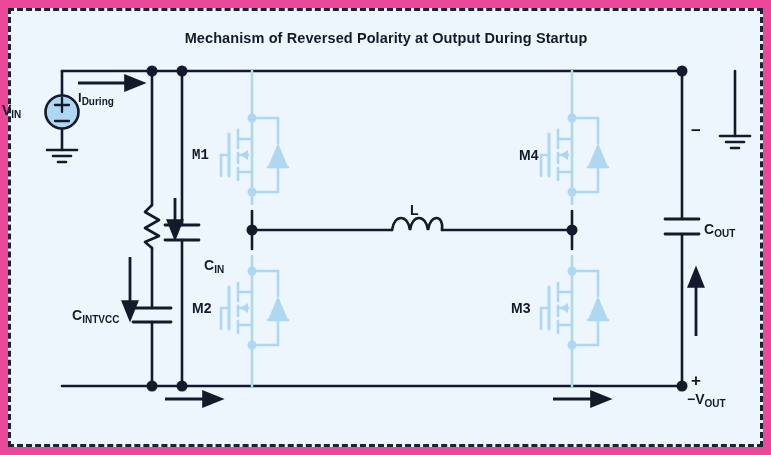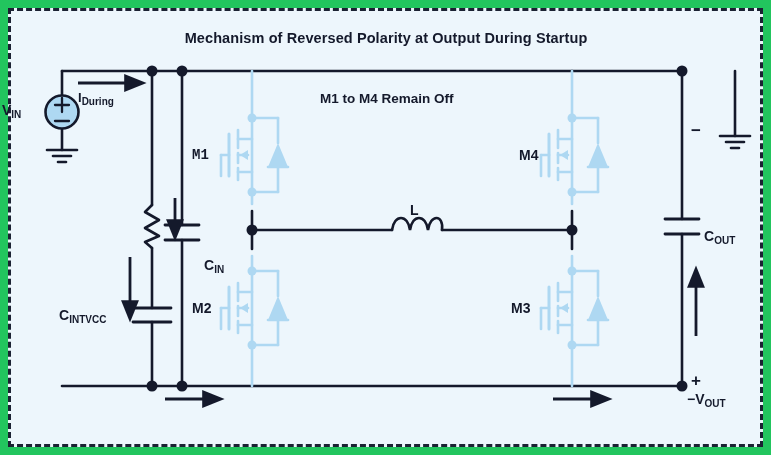--- a/index.html
+++ b/index.html
@@ -1,17 +1,17 @@
 <!DOCTYPE html>
 <html><head>
 <meta charset="utf-8">
 <style>
   html,body{margin:0;padding:0;background:#ffffff;}
   body{width:771px;height:455px;font-family:"Liberation Sans",sans-serif;}
-  #root{position:relative;width:771px;height:455px;overflow:hidden;background:#22c55e;}
+  #root{position:relative;width:771px;height:455px;overflow:hidden;background:#ec4899;}
   #frame{position:absolute;left:8px;top:8px;width:755px;height:439px;
          background:#edf6fc;border:3px dashed #1b2233;box-sizing:border-box;}
   svg#sch{position:absolute;left:0;top:0;width:771px;height:455px;}
   .lbl{position:absolute;color:#14192b;font-weight:bold;white-space:nowrap;
        font-family:"Liberation Sans",sans-serif;line-height:1;}
   .title{font-size:14.5px;letter-spacing:.1px;}
   .subtitle{font-size:13.5px;}
   .mlabel{font-size:14px;}
   .complabel{font-size:14px;}
   .sub{font-size:10px;vertical-align:baseline;position:relative;top:2.5px;}
@@ -212,46 +212,45 @@
       <path d="M175,198 L175,222"></path>
       <path d="M130,257 L130,303"></path>
       <path d="M165,399 L205,399"></path>
       <path d="M553,399 L593,399"></path>
       <path d="M696,336 L696,285"></path>
     </g>
   </svg>
 
   <div class="lbl title" style="left:160px;top:31px;width:452px;text-align:center;">Mechanism of Reversed Polarity at Output During Startup</div>
 
-  <div class="lbl subtitle" style="left:320px;top:92px;">M1 to M4 Remain Off</div>
 
   <div class="lbl complabel" style="left:2px;top:103px;">
     <span>V</span><span class="sub">IN</span>
   </div>
 
   <div class="lbl ilabel" style="left:78px;top:91px;">
     <span>I</span><span class="sub">During</span>
   </div>
 
   <div class="lbl mlabel" style="left:192px;top:148px;font-family:Liberation Mono, monospace;">M1</div>
   <div class="lbl mlabel" style="left:192px;top:301px;">M2</div>
   <div class="lbl mlabel" style="left:511px;top:301px;">M3</div>
   <div class="lbl mlabel" style="left:511px;top:148px;padding-left:8px;">M4</div>
 
   <div class="lbl complabel" style="left:410px;top:203px;">L</div>
 
   <div class="lbl complabel" style="left:204px;top:225px;margin-top:33px;">
     <span>C</span><span class="sub">IN</span>
   </div>
 
-  <div class="lbl complabel" style="left:59px;top:308px;">
+  <div class="lbl complabel" style="left:72px;top:308px;">
     <span>C</span><span class="sub">INTV</span><span class="sub">CC</span>
   </div>
 
-  <div class="lbl complabel" style="left:704px;top:229px;">
+  <div class="lbl complabel" style="left:704px;top:222px;">
     <span>C</span><span class="sub">OUT</span>
   </div>
 
   <div class="lbl signlbl" style="left:691px;top:122px;">−</div>
   <div class="lbl signlbl" style="left:691px;top:372px;">+</div>
 
   <div class="lbl complabel" style="left:687px;top:392px;">
     <span>−V</span><span class="sub">OUT</span>
   </div>
 </div>

